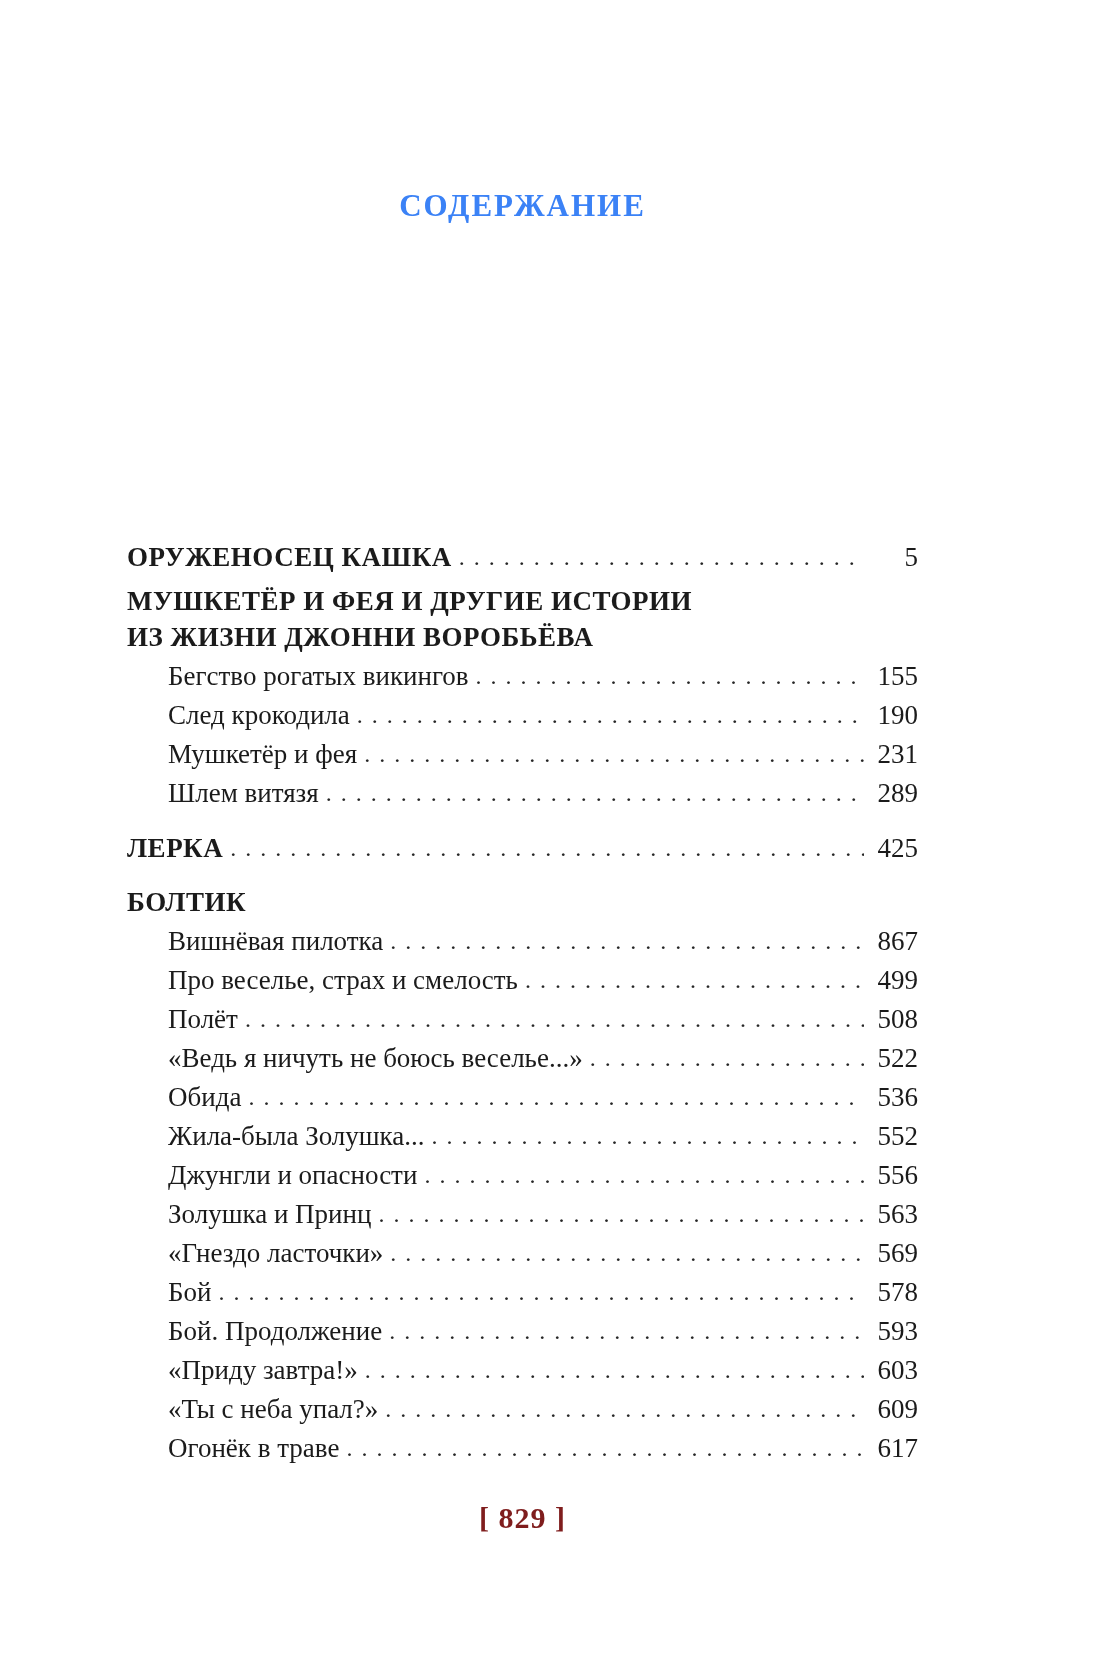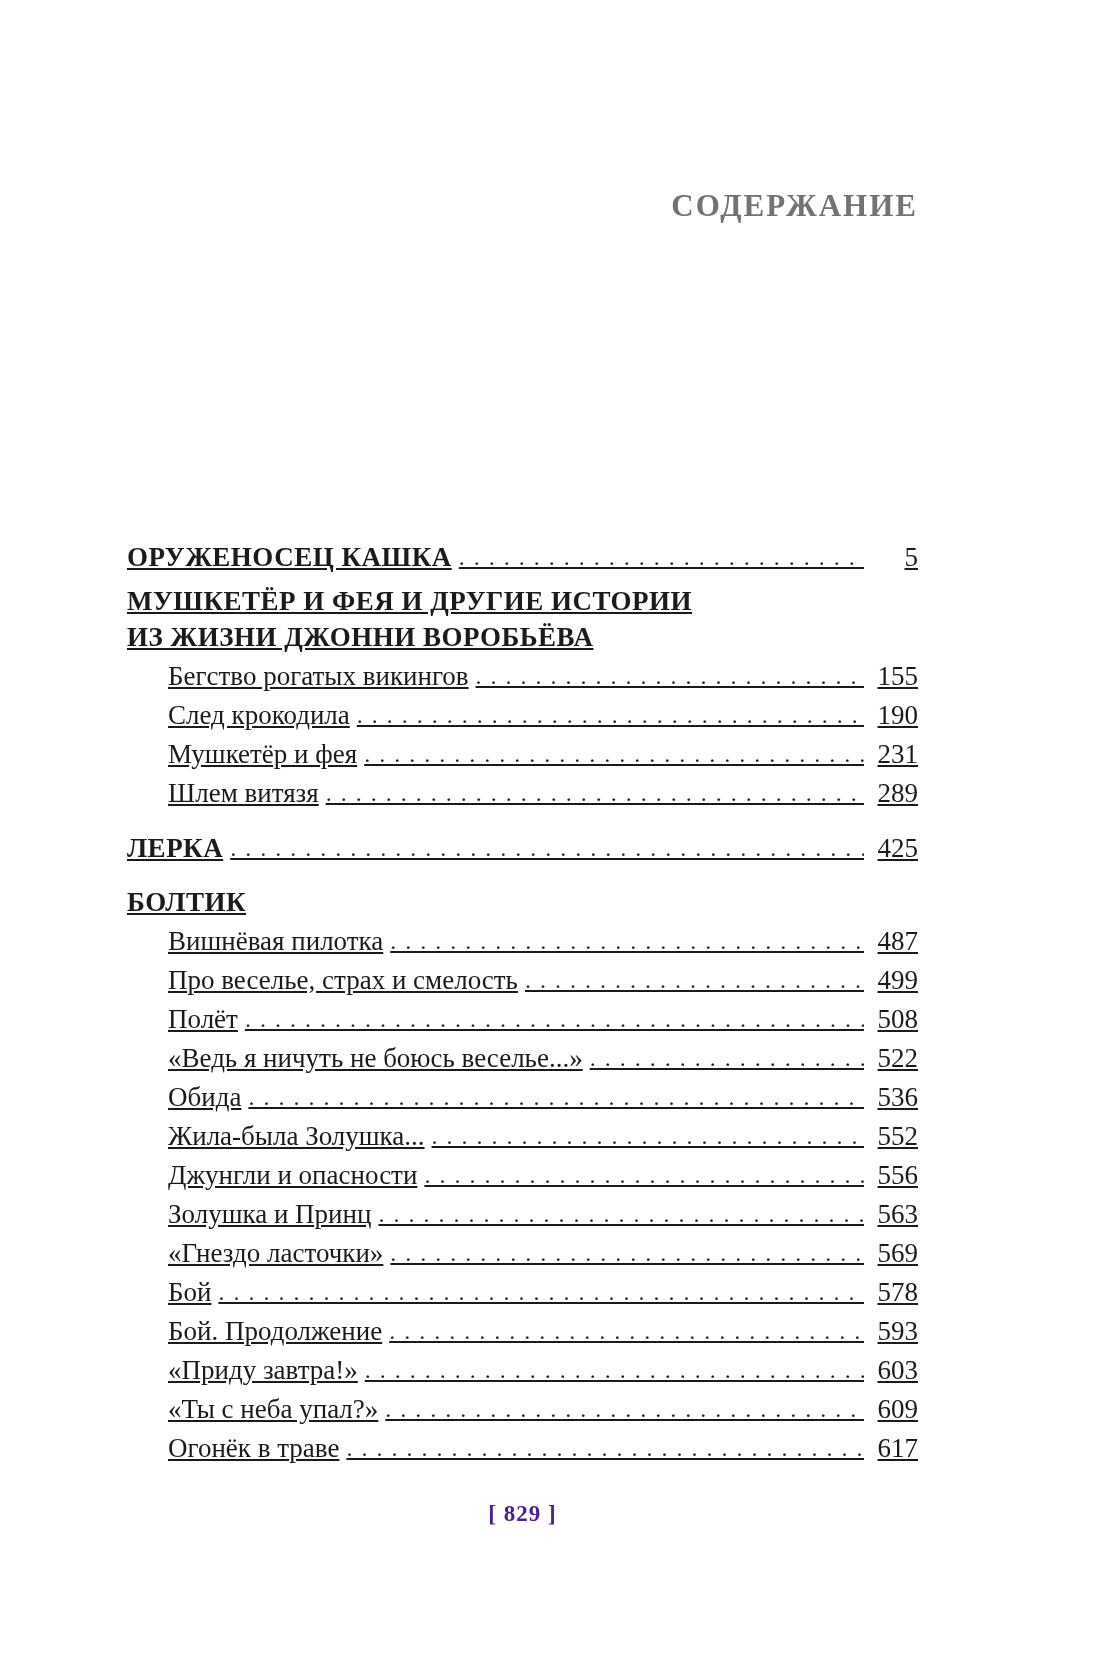--- a/index.html
+++ b/index.html
@@ -11,38 +11,37 @@
     overflow: hidden;
   }
   .page {
     position: relative;
     width: 1100px; height: 1669px;
     background: #ffffff;
   }
   .contents-title {
     position: absolute;
     top: 188px; left: 127px; width: 791px;
-    text-align: right;
+    text-align: center;
     font-size: 31px;
     font-weight: 700;
     letter-spacing: 2px;
-    color: #737373;
+    color: #3b82f6;
     white-space: nowrap;
   }
   .toc {
     position: absolute;
     top: 537px; left: 127px; width: 791px;
   }
   .toc-row {
     display: flex;
     align-items: center;
     line-height: 38px;
     font-size: 27px;
     white-space: nowrap;
-    text-decoration: underline;
   }
   .toc-row.tight { line-height: 34px; }
   .toc-row.gap  { margin-top: 8px; }
   .toc-row.gap2 { margin-top: 16px; }
   .toc-row.section .toc-label {
     font-weight: 700;
     letter-spacing: 0.5px;
   }
   .toc-row.item { padding-left: 41px; }
   .toc-label { flex: 0 0 auto; }
@@ -62,24 +61,24 @@
     flex: 0 0 auto;
     min-width: 52px;
     margin-left: 2px;
     text-align: right;
     font-size: 27px;
   }
   .folio {
     position: absolute;
     top: 1501px; left: 127px; width: 791px;
     text-align: center;
-    font-size: 23px;
+    font-size: 30px;
     font-weight: 700;
     letter-spacing: 1px;
-    color: #4c1d95;
+    color: #7f1d1d;
   }
 </style>
 </head>
 <body>
 
 <div class="page">
   <div class="contents-title">СОДЕРЖАНИЕ</div>
 
   <div class="toc">
       <div class="toc-row section">
@@ -117,21 +116,21 @@
         <span class="toc-label">ЛЕРКА</span>
         <span class="toc-dots"></span>
         <span class="toc-page">425</span>
       </div>
       <div class="toc-row section gap2">
         <span class="toc-label">БОЛТИК</span>
       </div>
       <div class="toc-row item">
         <span class="toc-label">Вишнёвая пилотка</span>
         <span class="toc-dots"></span>
-        <span class="toc-page">487</span>
+        <span class="toc-page">867</span>
       </div>
       <div class="toc-row item">
         <span class="toc-label">Про веселье, страх и смелость</span>
         <span class="toc-dots"></span>
         <span class="toc-page">499</span>
       </div>
       <div class="toc-row item">
         <span class="toc-label">Полёт</span>
         <span class="toc-dots"></span>
         <span class="toc-page">508</span>

